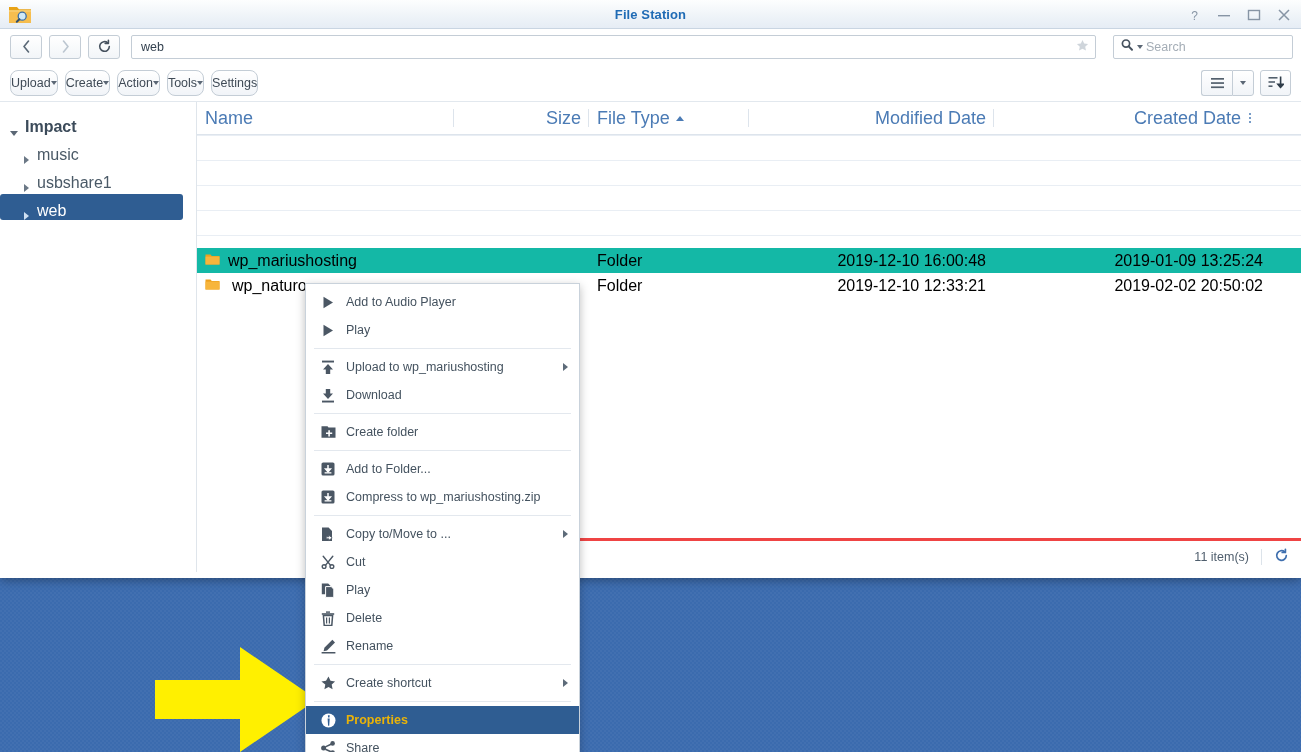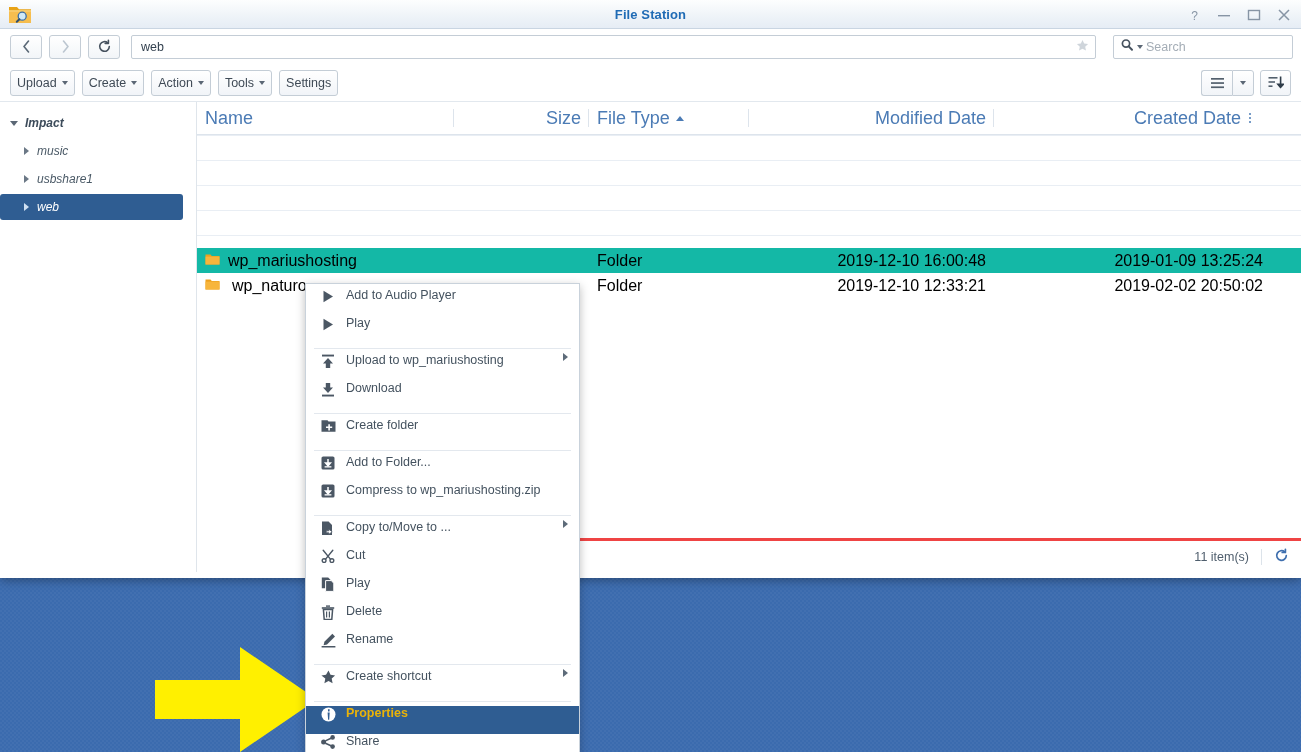--- a/index.html
+++ b/index.html
@@ -81,45 +81,45 @@
     border: 0; outline: 0; flex: 1; font-size: 12.5px; color: #33414f;
     font-family: "Liberation Sans", sans-serif; background: transparent;
   }
   #search-input::placeholder { color: #a4adb6; }
   
   #toolbar {
     height: 37px; display: flex; align-items: center; padding: 0 10px; gap: 7px;
     background: #fff;
   }
   .tb-btn {
-    height: 26px; border: 1px solid #c4cdd6; border-radius: 3px;
+    height: 26px; border: 1px solid #c4cdd6; border-radius: 8px;
     background: linear-gradient(#ffffff, #f1f4f8);
-    display: flex; align-items: center; gap: 5px; padding: 0 6px;
+    display: flex; align-items: center; padding: 0 0;
     font-size: 12.5px; color: #3f4a56; white-space: nowrap;
   }
   .caret { width: 0; height: 0; border-left: 3.5px solid transparent; border-right: 3.5px solid transparent; border-top: 4px solid #5b6775; }
   .tb-right { margin-left: auto; display: flex; align-items: center; gap: 6px; }
   .split { display: flex; }
   .split .a { border: 1px solid #c4cdd6; border-right: 0; border-radius: 3px 0 0 3px; width: 31px; }
   .split .b { border: 1px solid #c4cdd6; border-radius: 0 3px 3px 0; width: 22px; }
   .split .a, .split .b, .icon-btn {
     height: 26px; background: linear-gradient(#ffffff, #f1f4f8);
     display: flex; align-items: center; justify-content: center;
   }
   .icon-btn { width: 31px; border: 1px solid #c4cdd6; border-radius: 3px; }
   
   #body { display: flex; height: 471px; border-top: 1px solid #e2e8ee; }
   
   #sidebar {
     width: 197px; border-right: 1px solid #dfe5eb; background: #fff;
     padding-top: 8px;
   }
   .tree-root, .tree-item {
-    display: flex; align-items: center; height: 26px;
-    font-size: 12px; color: #4a5966; cursor: default; font-style: italic;
+    display: flex; align-items: flex-end; height: 26px;
+    font-size: 16px; color: #4a5966; cursor: default;
   }
   .tree-root { padding-left: 10px; font-weight: bold; color: #3c4b5a; }
   .tree-item { padding-left: 24px; margin: 2px 13px 2px 0; border-radius: 3px; }
   .tree-item.selected { background: #2f5d92; color: #fff; }
   .tri-down { width:0;height:0;border-left:4.5px solid transparent;border-right:4.5px solid transparent;border-top:5px solid #5b6775;margin-right:7px; }
   .tri-right { width:0;height:0;border-top:4.5px solid transparent;border-bottom:4.5px solid transparent;border-left:5px solid #6b7886;margin-right:8px; }
   .tree-item.selected .tri-right { border-left-color:#cfe0f2; }
   
   #filepane { flex: 1; position: relative; background: #fff; }
   #colheads {
@@ -148,21 +148,21 @@
   }
   #statusbar .divider { width:1px; height:16px; background:#dce3ea; margin: 0 12px; }
   
   #ctxmenu {
     position: absolute; left: 305px; top: 283px; width: 275px;
     background: #fff; border: 1px solid #c9d2db;
     box-shadow: 0 3px 9px rgba(0,0,0,.26);
     padding: 4px 0 4px 0; z-index: 80;
     font-size: 12.5px; color: #44525f;
   }
-  .mi { display: flex; height: 28px; padding: 0 10px 0 14px; position: relative; }
+  .mi { display: flex; align-items: center; height: 28px; padding: 0 10px 0 14px; position: relative; }
   .mi .mlabel { margin-left: 10px; }
   .mi.active { background: #2f5d92; color: #eab308; font-weight: bold; }
   .mi .ico { width: 16px; height: 16px; display: flex; align-items: center; justify-content: center; flex: 0 0 16px; }
   .mi .sub { position: absolute; right: 11px; width:0;height:0;border-top:4px solid transparent;border-bottom:4px solid transparent;border-left:5px solid #5d6b79; }
   .msep { height: 1px; background: #e3e8ee; margin: 4px 8px; }
   svg { shape-rendering: geometricPrecision; }
 </style>
 </head>
 <body>
 

